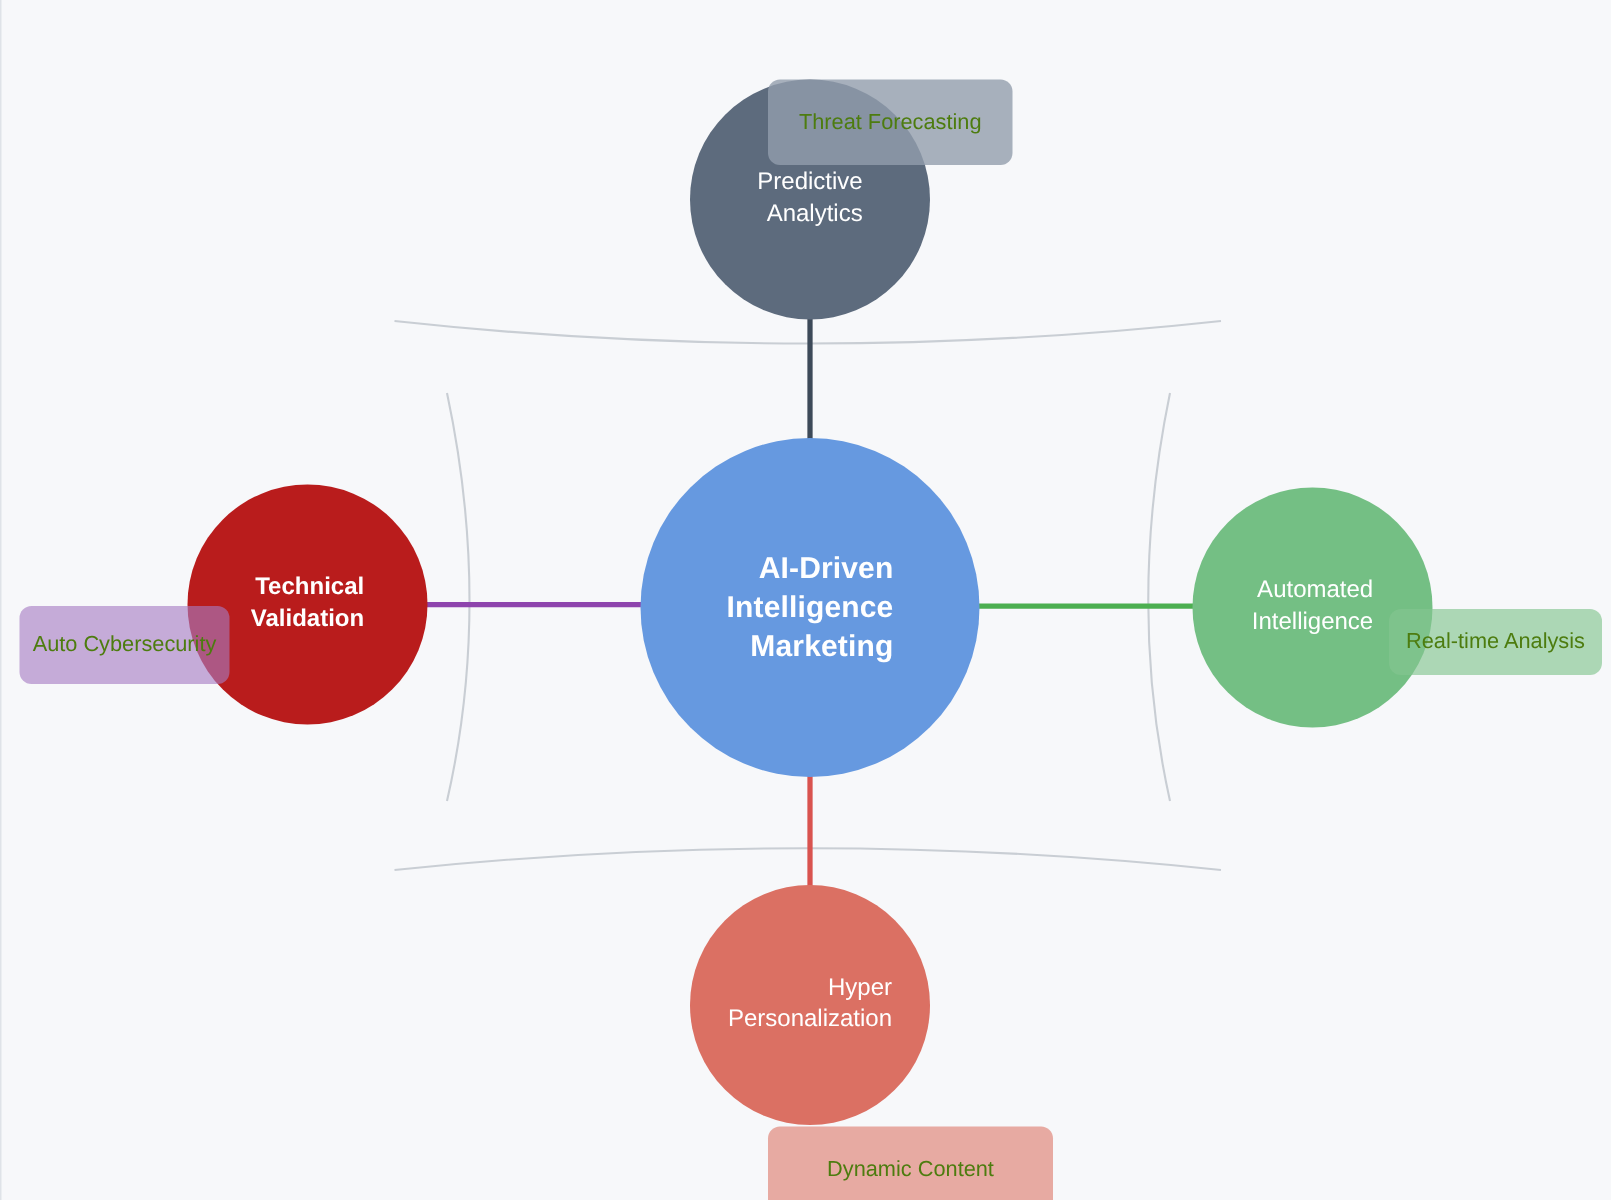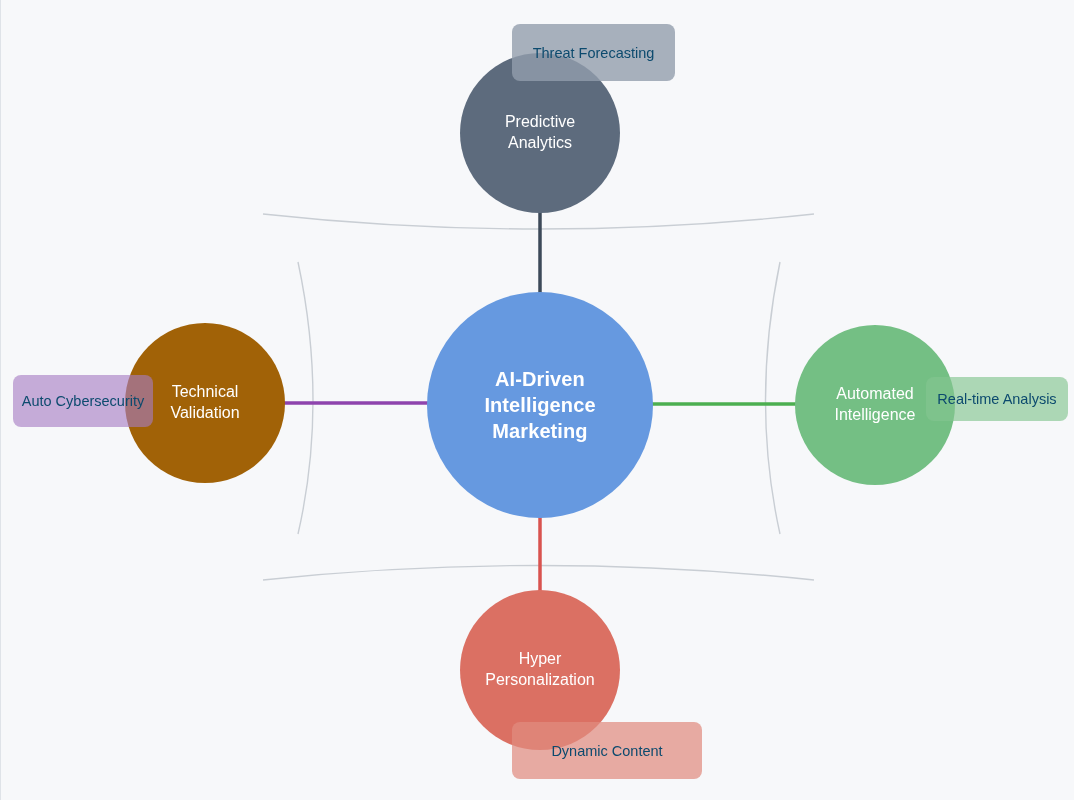--- a/index.html
+++ b/index.html
@@ -27,21 +27,21 @@
     top: 0;
     width: 1074px;
     height: 800px;
   }
   .node {
     position: absolute;
     border-radius: 50%;
     display: flex;
     align-items: center;
     justify-content: center;
-    text-align: center;
+    text-align: right;
     color: #ffffff;
     box-sizing: border-box;
   }
   .node-label {
     line-height: 1.30;
     padding: 0 8px;
     white-space: pre-line;
   }
   #node-center {
     width: 226px;
@@ -70,42 +70,44 @@
     left: 794px;
     top: 325px;
     background: #74bf84;
     z-index: 6;
   }
   #node-left {
     width: 160px;
     height: 160px;
     left: 124px;
     top: 323px;
-    background: #a16207;
+    background: #b91c1c;
     z-index: 6;
+    font-weight: bold;
   }
   #node-bottom {
     width: 160px;
     height: 160px;
     left: 459px;
     top: 590px;
     background: #db7063;
     z-index: 6;
   }
   .badge {
     position: absolute;
     border-radius: 8px;
-    color: #0c4a6e;
+    color: #4d7c0f;
     font-size: 14.5px;
     display: flex;
     align-items: center;
     justify-content: center;
     box-sizing: border-box;
     white-space: nowrap;
     z-index: 7;
+    margin-top: 29px;
   }
   #badge-top {
     left: 511px;
     top: 24px;
     width: 163px;
     height: 57px;
     background: rgba(146, 158, 173, 0.80);
   }
   #badge-right {
     left: 925px;

